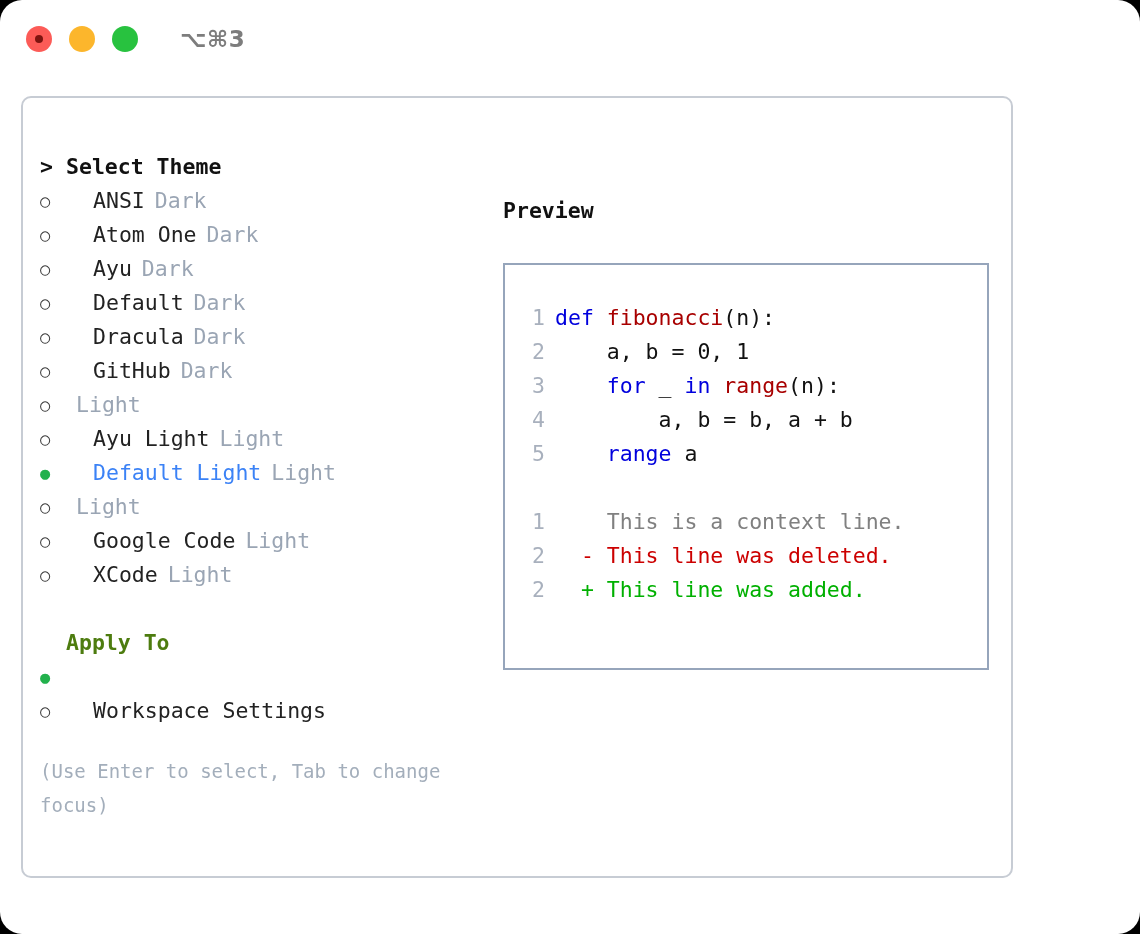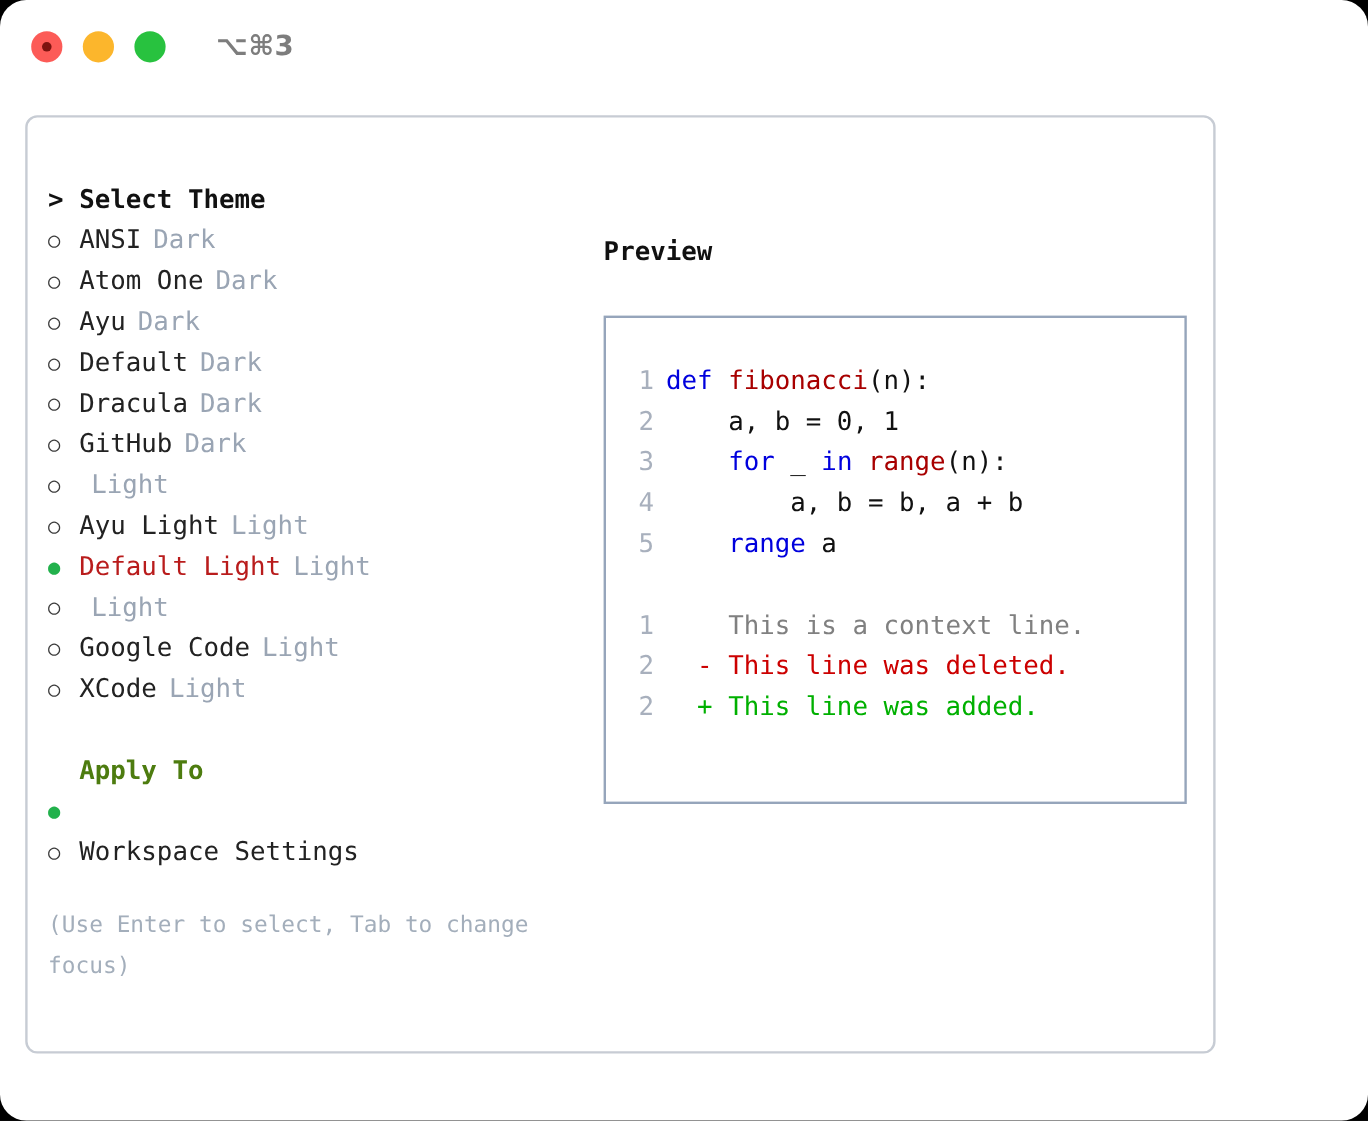--- a/index.html
+++ b/index.html
@@ -108,22 +108,22 @@
   .bullet-off {
     color: #3a3a3a;
     font-size: 17px;
     line-height: 34px;
   }
   .head-row {
     font-weight: bold;
     color: #111111;
   }
   .head-row .marker { font-weight: bold; }
-  .label { color: #222222; }
-  .row.selected .label { color: #b91c1c; }
+  .label { color: #222222; margin-left: 27px; }
+  .row.selected .label { color: #3b82f6; }
   .badge {
     color: #9aa5b4;
     margin-left: 10px;
   }
   .spacer { height: 34px; }
   .apply-head {
     font-weight: bold;
     color: #4d7c0f;
   }
   .hint {

